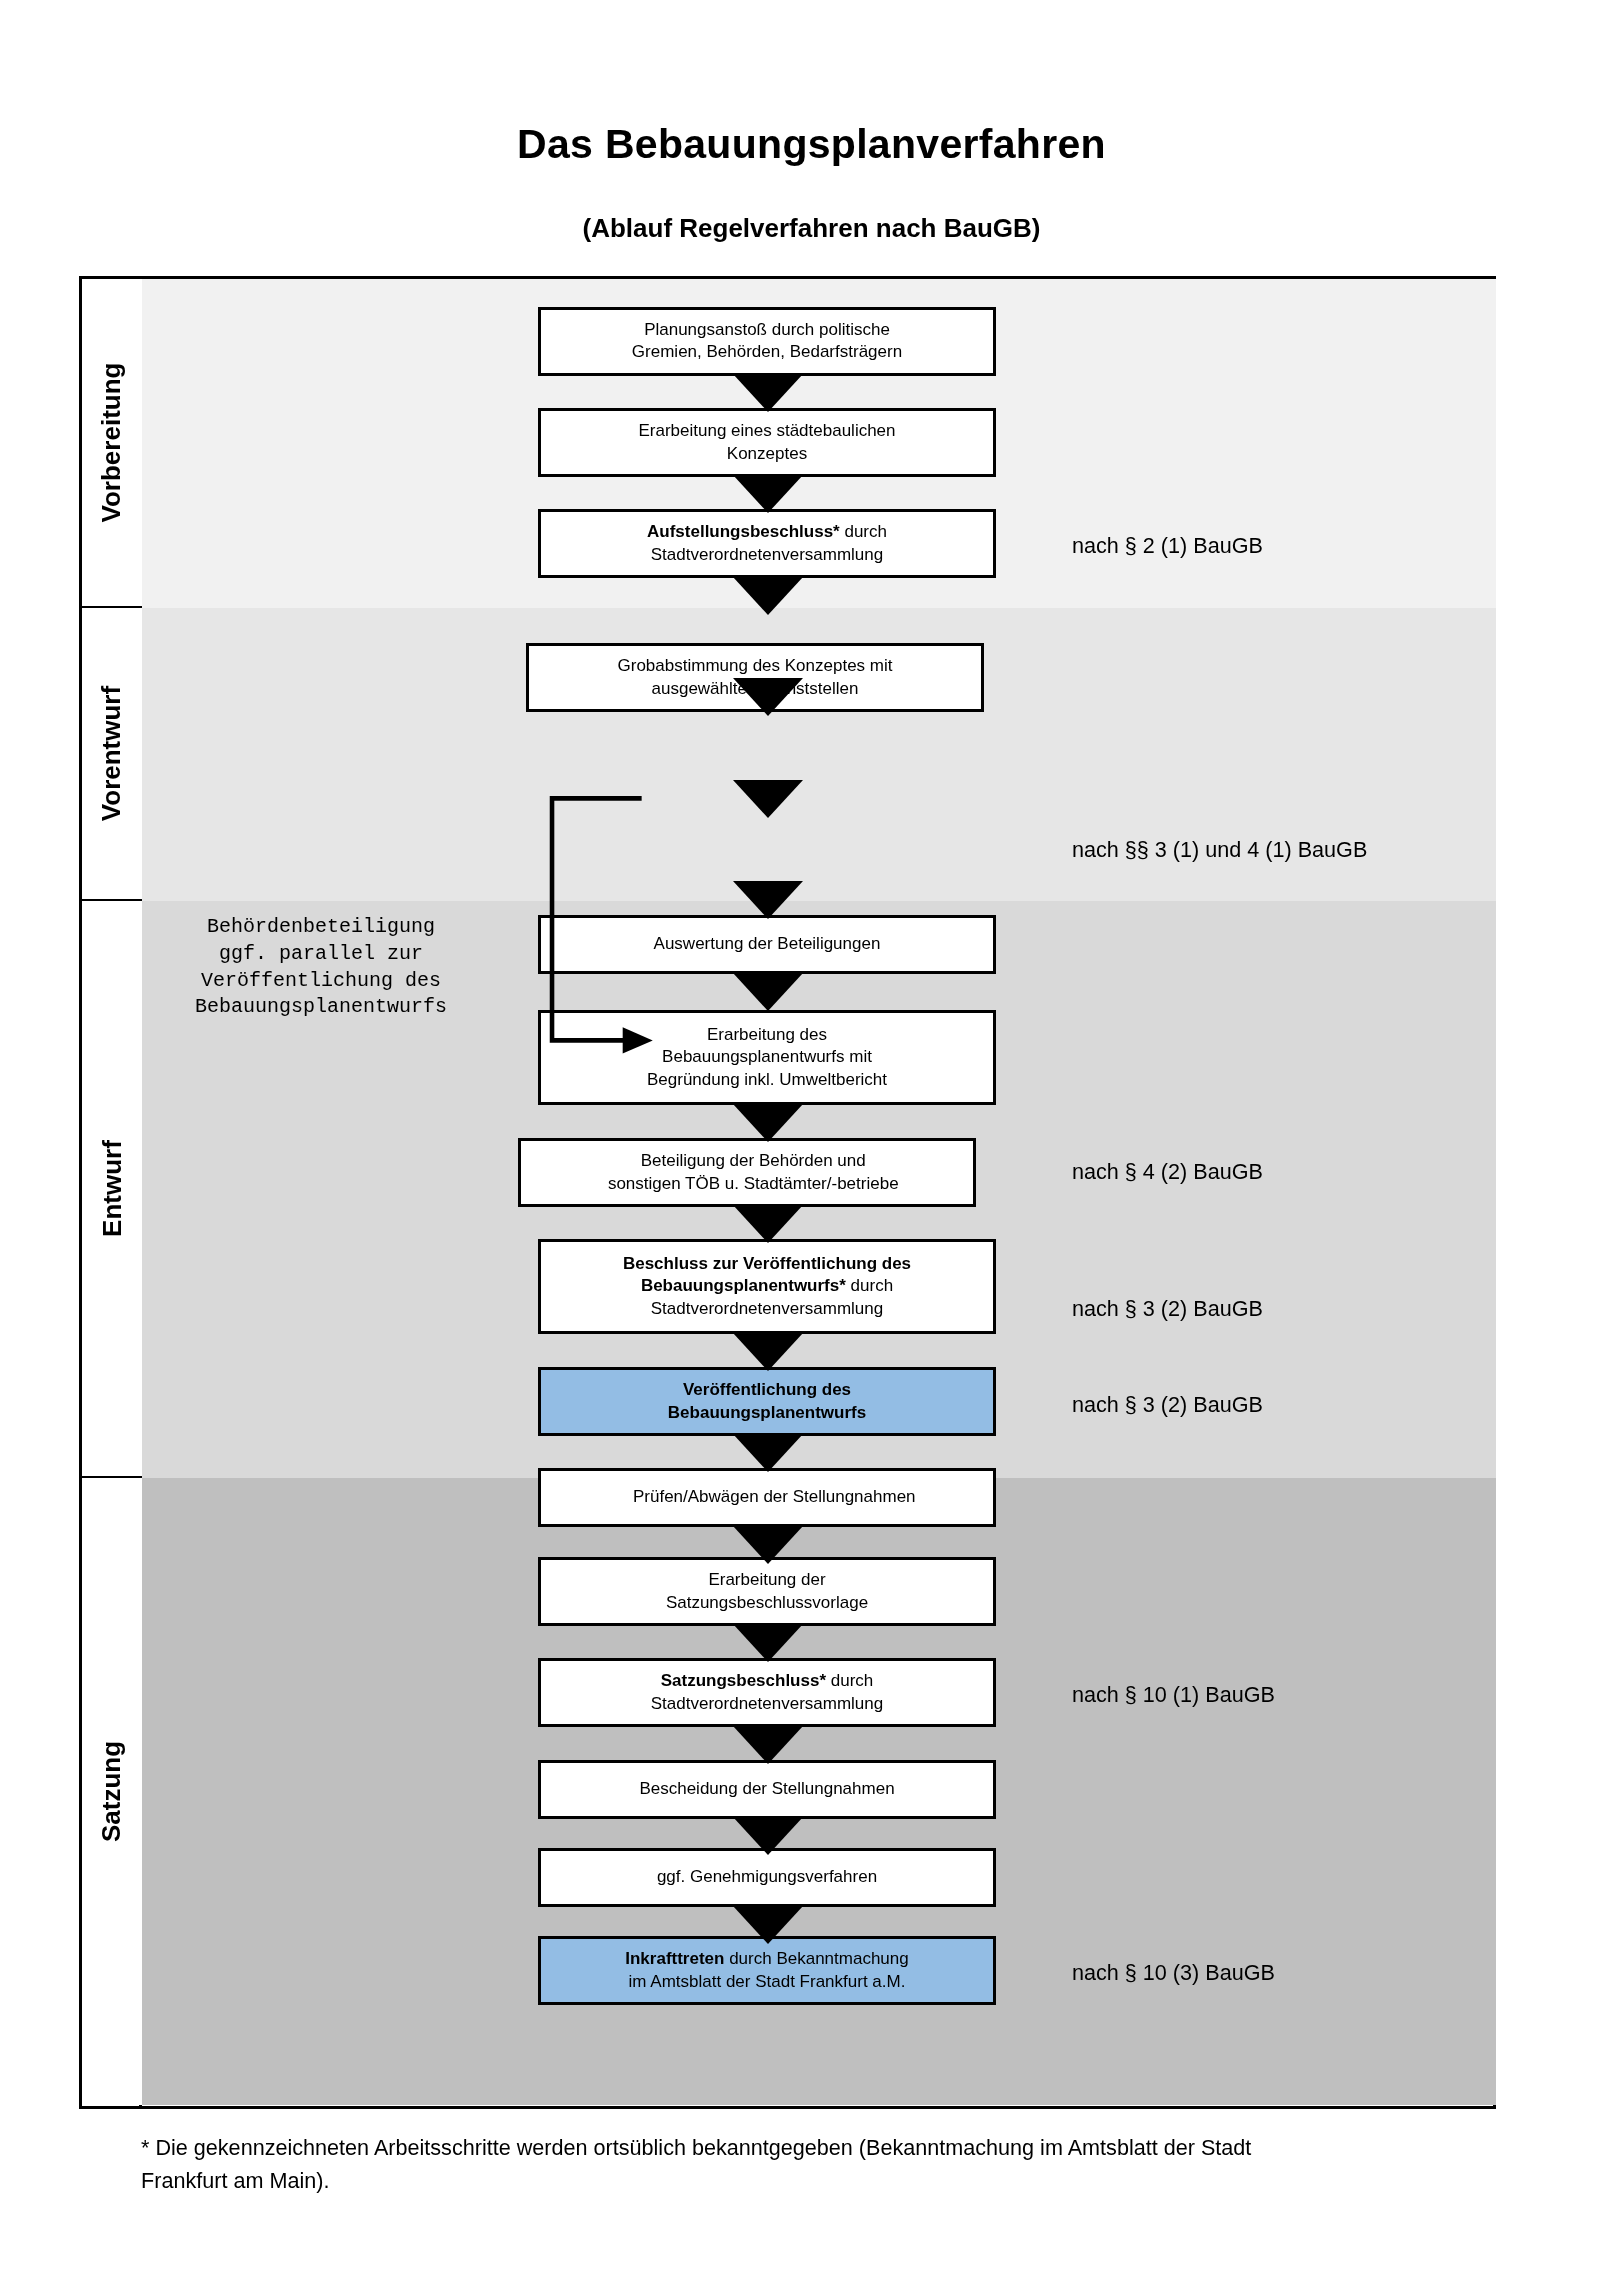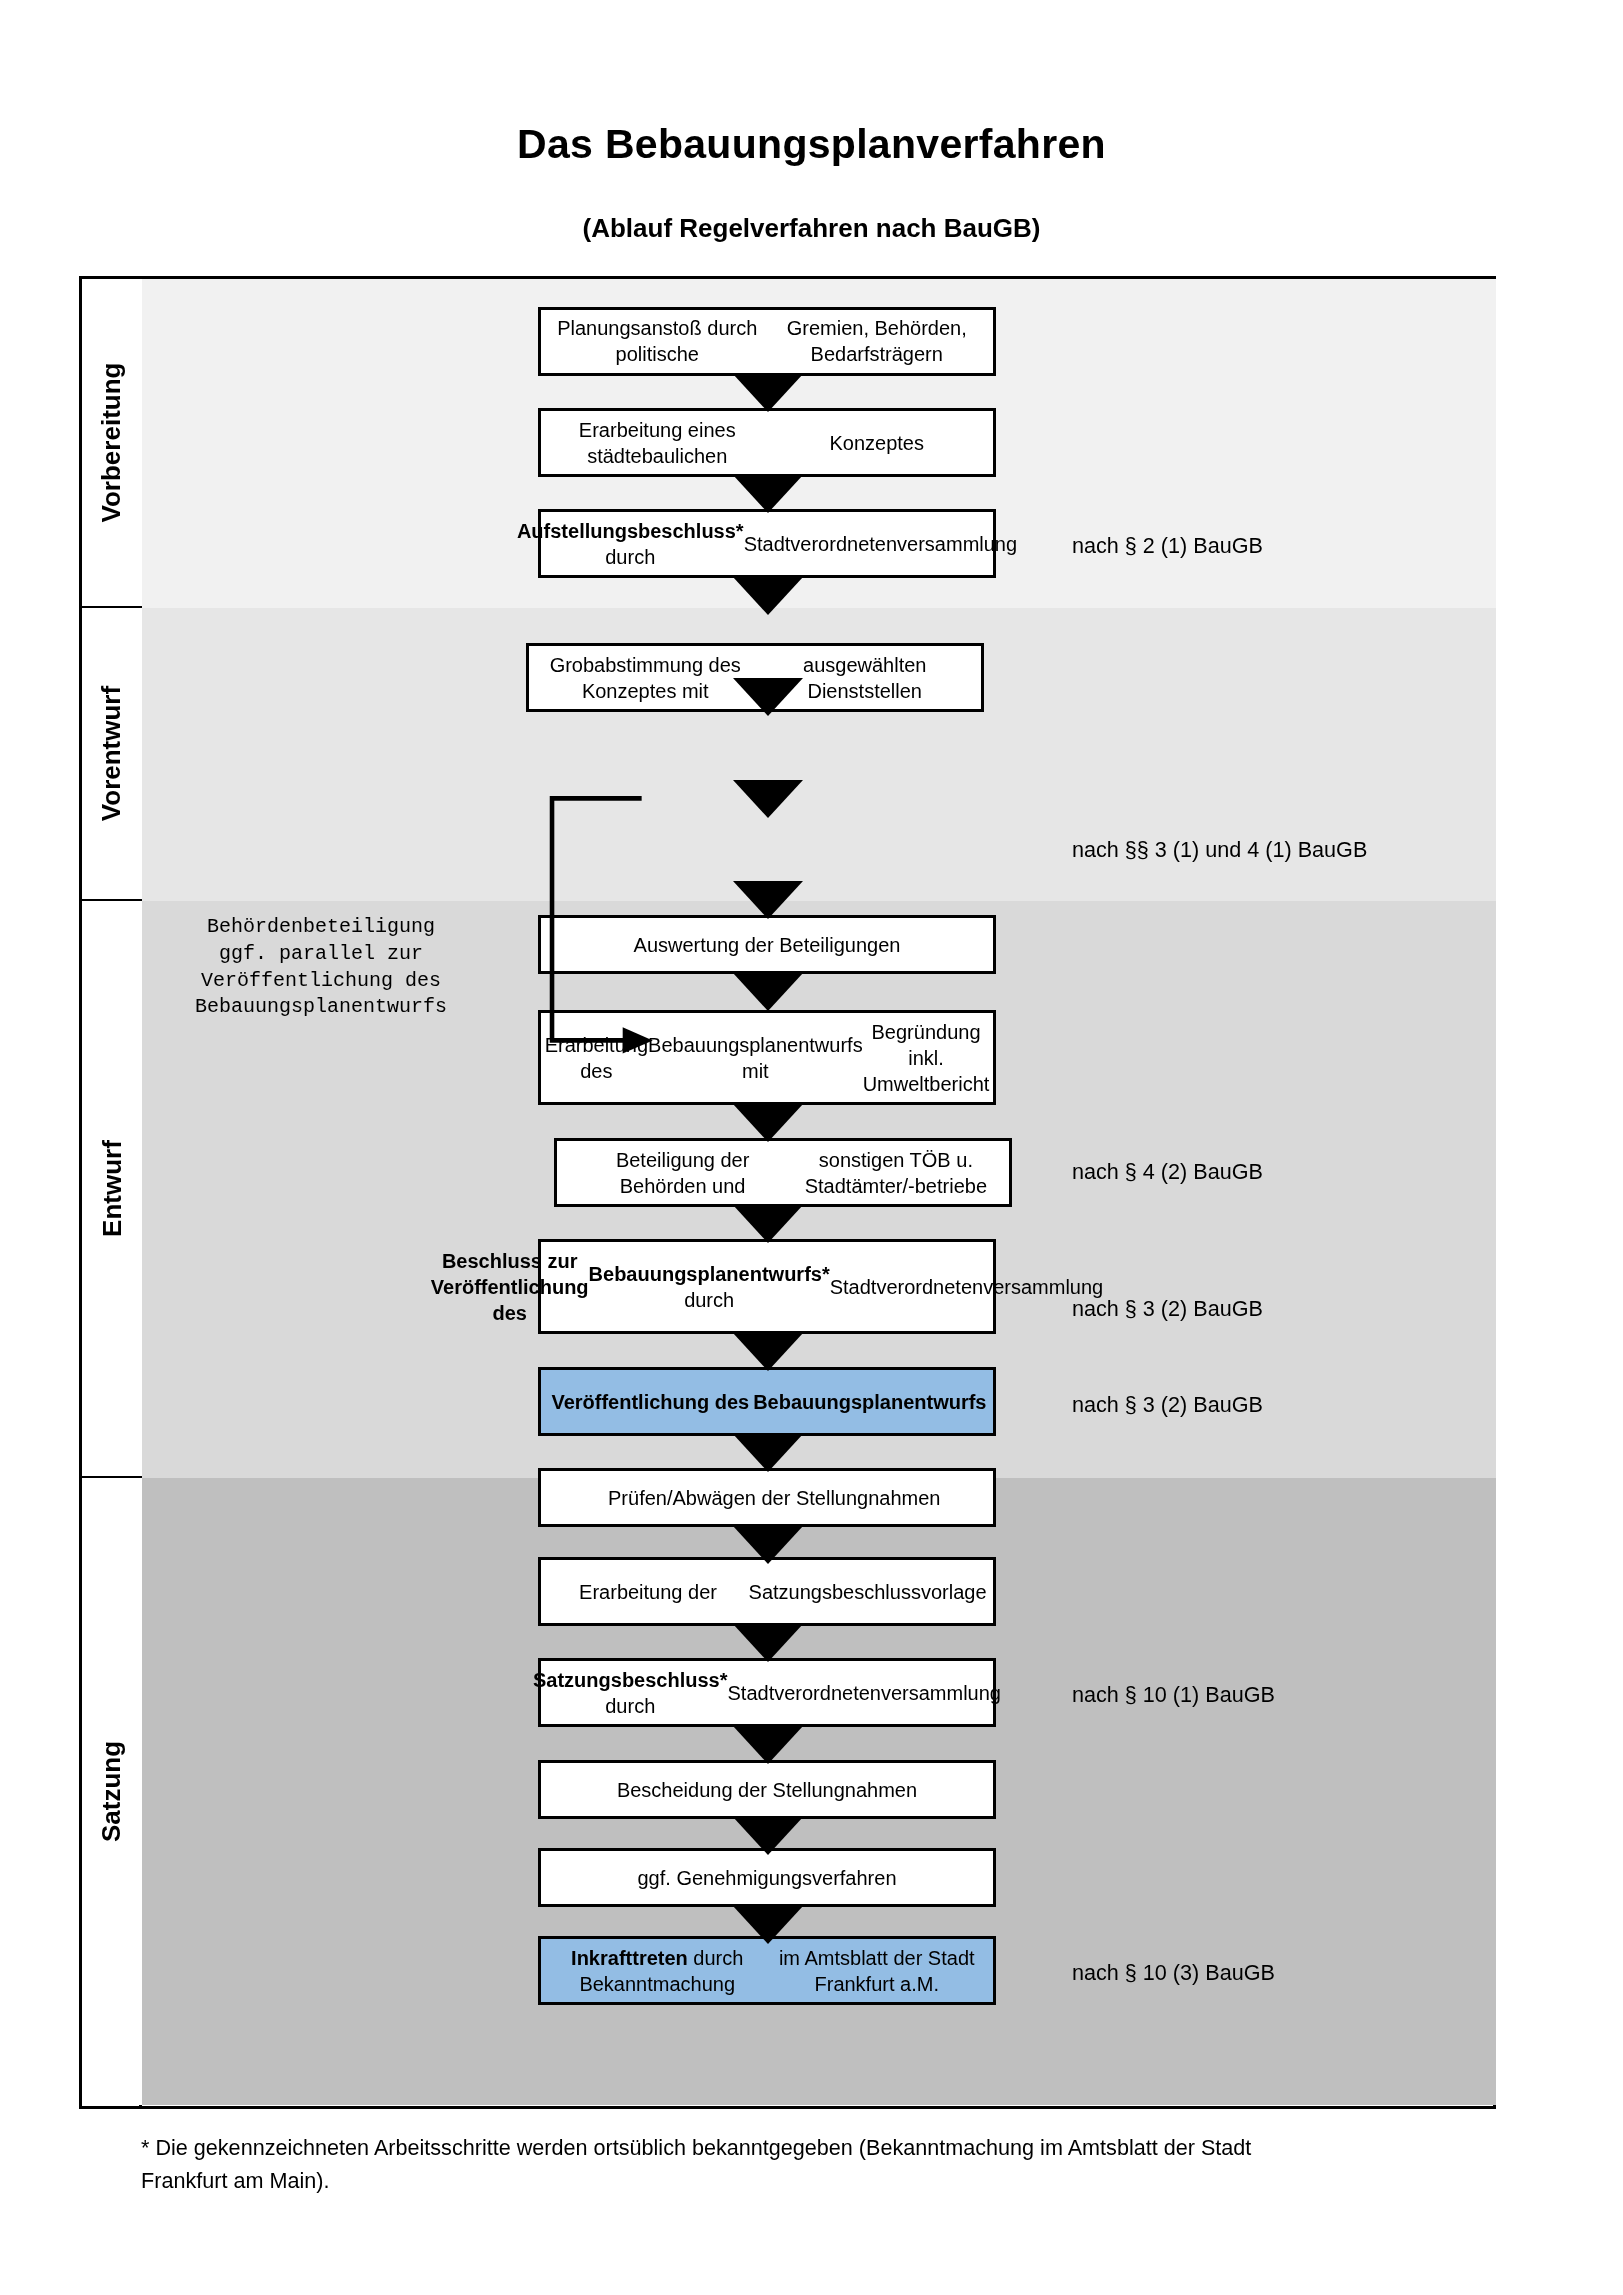--- a/index.html
+++ b/index.html
@@ -57,24 +57,24 @@
   .band.b2 { background: #e6e6e6; }
   .band.b3 { background: #d9d9d9; }
   .band.b4 { background: #bfbfbf; }
 
   
   .box {
     position: absolute;
     width: 458px;
     border: 3.3px solid #000;
     background: #ffffff;
-    display: flex; flex-direction: row;
+    display: flex; flex-direction: column;
     align-items: center; justify-content: center;
     text-align: center;
-    font-size: 20px;
+    font-size: 17px;
     line-height: 1.30;
     padding: 3.9px 6.5px;
     z-index: 3;
   }
   .box.blue { background: #93bde4; }
   .box .ln { display: block; width: 100%; }
   .box .b { font-weight: bold; }
 
   
   .arrow {
@@ -189,21 +189,21 @@
     </div>
     <div class="arrow" style="left:651px; top:694px;"></div>
 
     <div class="box" style="left:456px; top:731px; height:95px;">
       <span class="ln">Erarbeitung des</span>
       <span class="ln">Bebauungsplanentwurfs mit</span>
       <span class="ln">Begründung inkl. Umweltbericht</span>
     </div>
     <div class="arrow" style="left:651px; top:825px;"></div>
 
-    <div class="box" style="left:472px; top:859px; height:69px;padding-left:19px;">
+    <div class="box" style="left:436px; top:859px; height:69px;padding-left:19px;">
       <span class="ln">Beteiligung der Behörden und</span>
       <span class="ln">sonstigen TÖB u. Stadtämter/-betriebe</span>
     </div>
     <div class="arrow" style="left:651px; top:926px;"></div>
 
     <div class="box" style="left:456px; top:960px; height:95px;">
       <span class="ln b">Beschluss zur Veröffentlichung des</span>
       <span class="ln"><b class="b">Bebauungsplanentwurfs*</b><span> durch</span></span>
       <span class="ln">Stadtverordnetenversammlung</span>
     </div>

